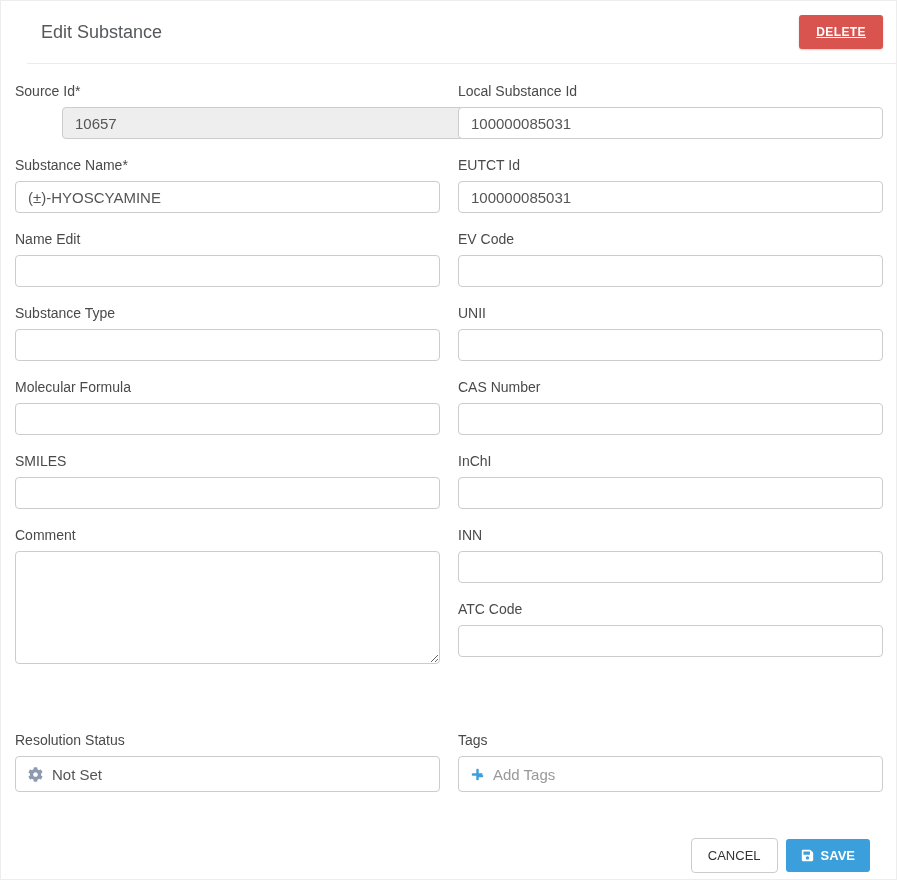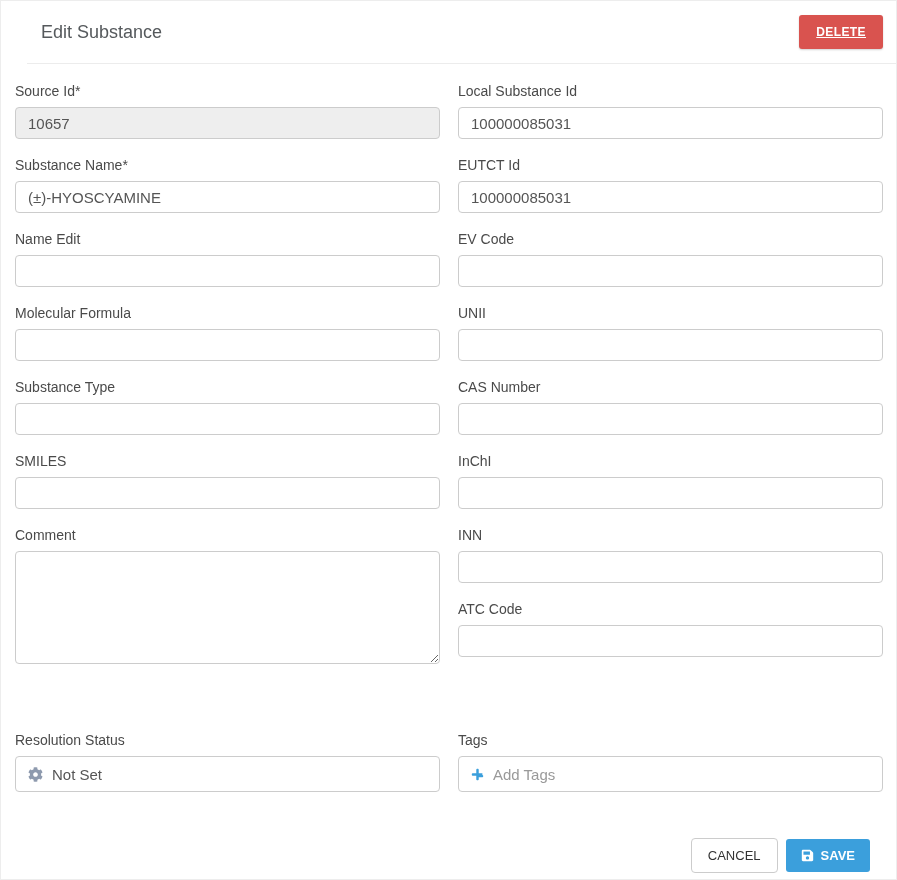--- a/index.html
+++ b/index.html
@@ -71,20 +71,21 @@
     background: #fff;
     border: 1px solid #ccc;
     border-radius: 4px;
     outline: none;
   }
   .text-input::placeholder { color: #999; }
   .text-input:disabled {
     background: #eeeeee;
     color: #555;
     cursor: not-allowed;
+    margin-left: 47px;
   }
   textarea.text-input {
     height: 113px;
     resize: both;
     line-height: 1.4;
   }
   .widget-input {
     display: flex;
     align-items: center;
     gap: 9px;
@@ -148,25 +149,25 @@
         </div>
         <div class="field">
           <label class="field-label">Substance Name*</label>
           <input class="text-input" type="text" value="(±)-HYOSCYAMINE" style="">
         </div>
         <div class="field">
           <label class="field-label">Name Edit</label>
           <input class="text-input" type="text" value="" style="">
         </div>
         <div class="field">
+          <label class="field-label">Substance Type</label>
+          <input class="text-input" type="text" value="" style="">
+        </div>
+        <div class="field">
           <label class="field-label">Molecular Formula</label>
-          <input class="text-input" type="text" value="" style="">
-        </div>
-        <div class="field">
-          <label class="field-label">Substance Type</label>
           <input class="text-input" type="text" value="" style="">
         </div>
         <div class="field">
           <label class="field-label">SMILES</label>
           <input class="text-input" type="text" value="" style="">
         </div>
         <div class="field">
           <label class="field-label">Comment</label>
           <textarea class="text-input" style=""></textarea>
         </div>

